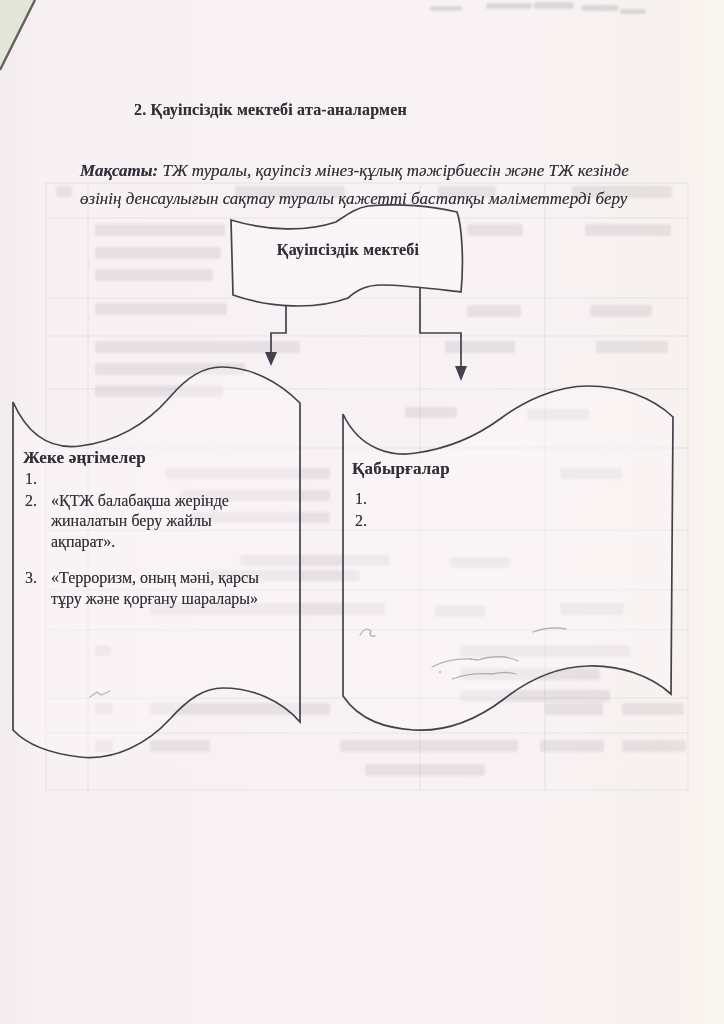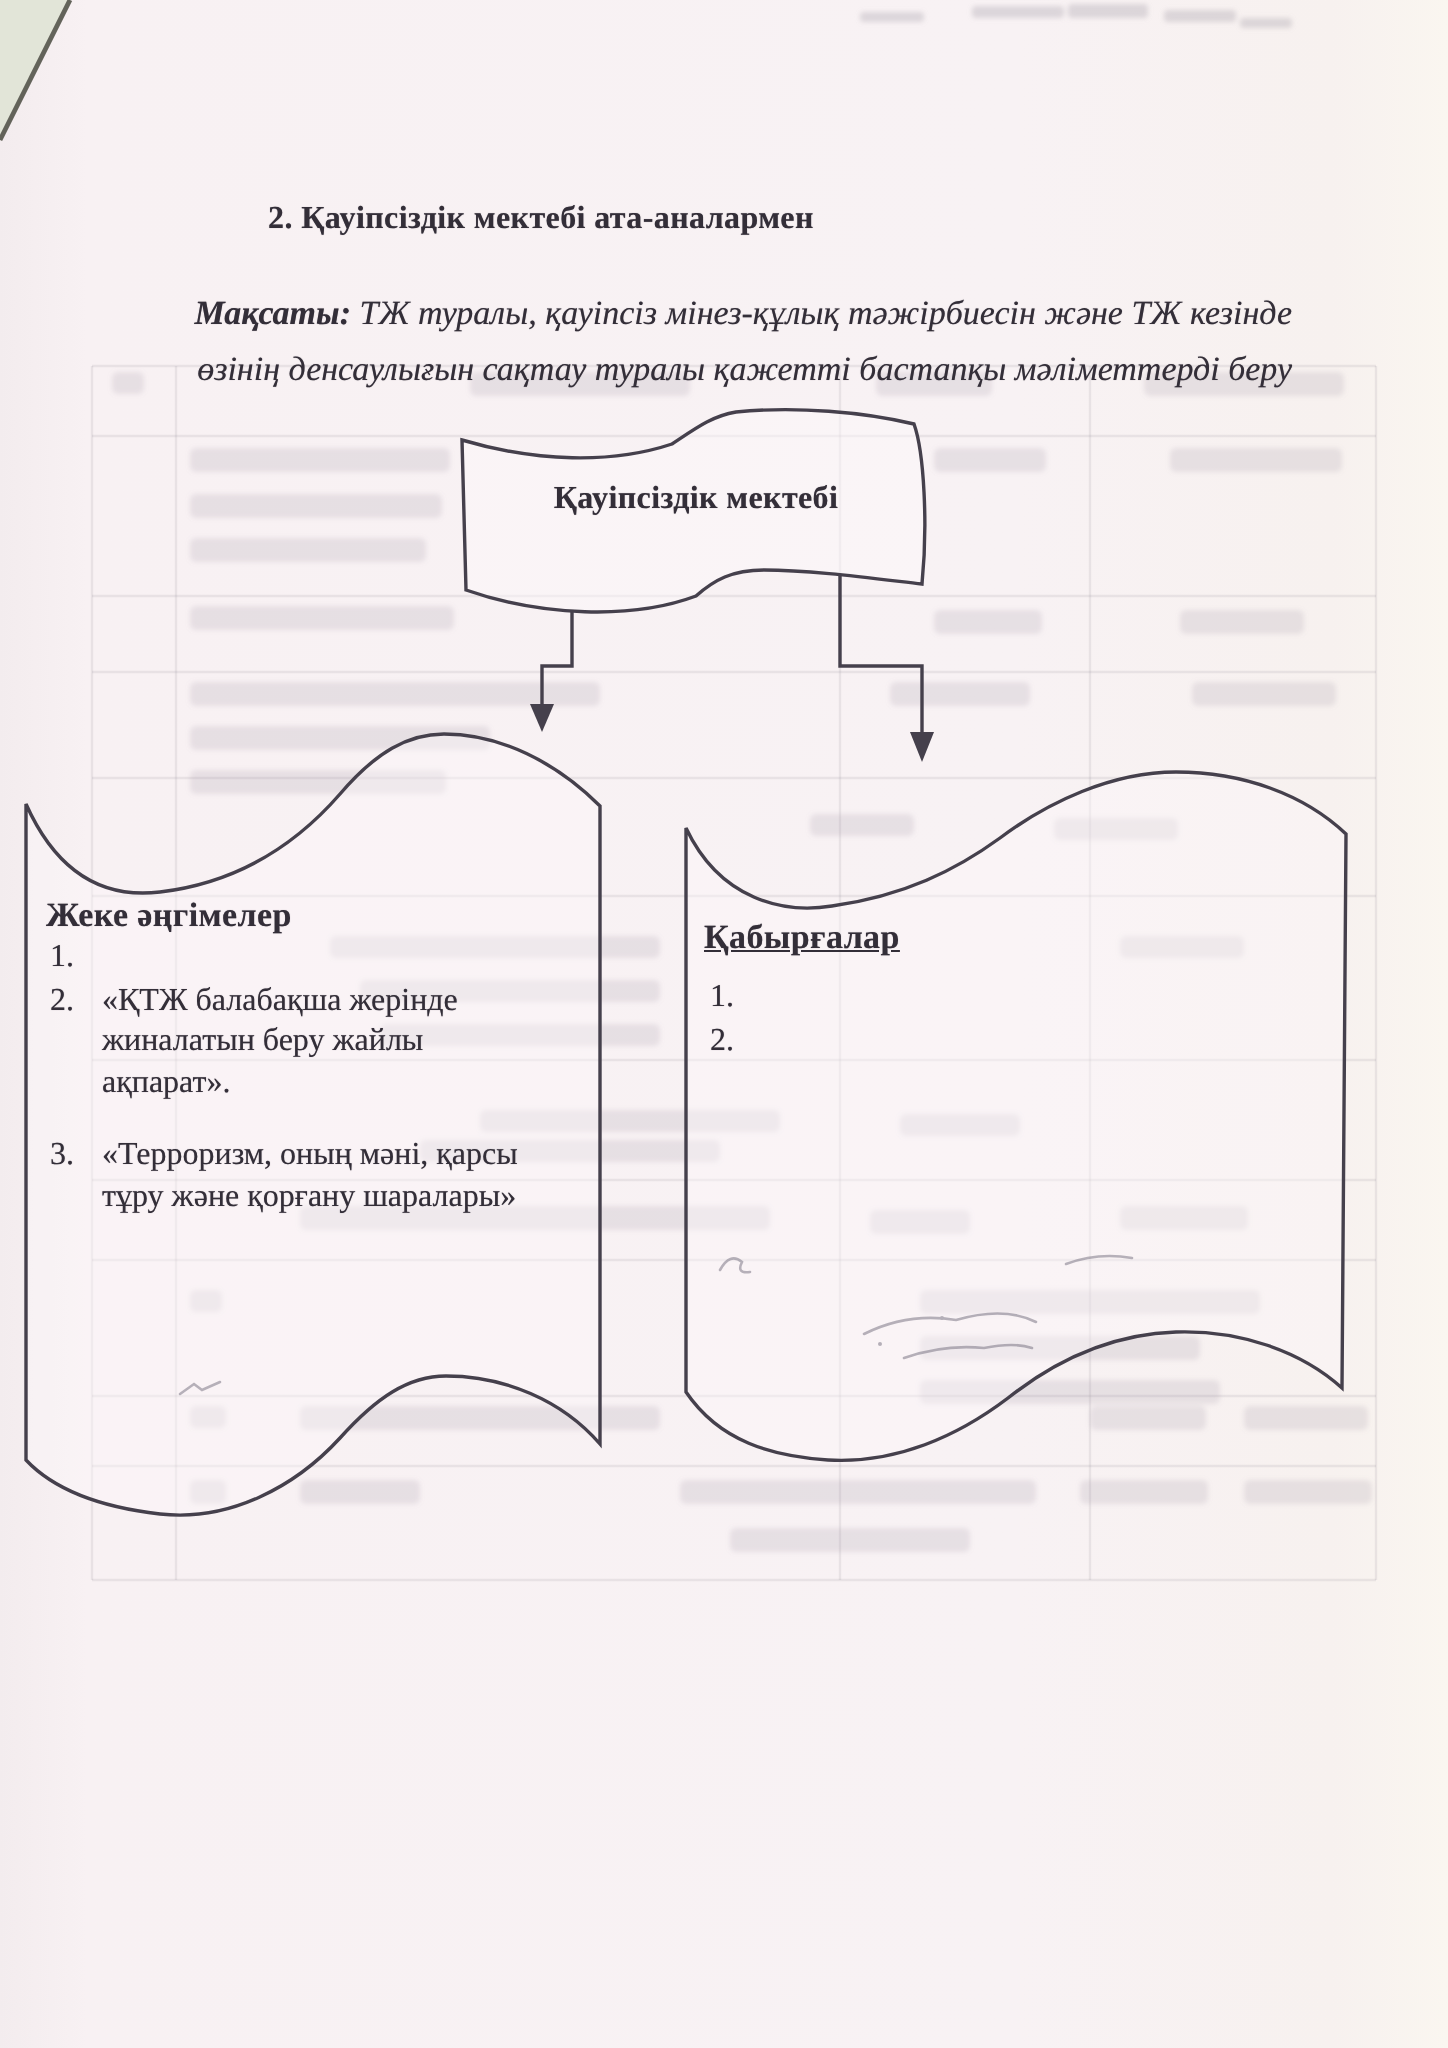--- a/index.html
+++ b/index.html
@@ -16,32 +16,32 @@
   }
   .layer{position:absolute;left:0;top:0;width:724px;height:1024px;}
   svg{display:block;}
   
   .txtblock{position:absolute;}
   .doc-heading{
     left:134px;top:101px;width:420px;
     font-size:16px;font-weight:bold;letter-spacing:.2px;
   }
   .goal{
-    left:80px;top:143px;width:566px;
-    font-size:17px;font-style:italic;line-height:28px;text-align:right;
+    left:80px;top:157px;width:566px;
+    font-size:17px;font-style:italic;line-height:28px;text-align:left;
     white-space:pre-line;
   }
   .goal .goal-label{font-weight:bold;}
   .banner-title{
     left:236px;top:241px;width:224px;
     font-size:16px;font-weight:bold;text-align:center;letter-spacing:.2px;
   }
   .panel-title{font-size:17px;font-weight:bold;letter-spacing:.2px;}
   .left-title{left:23px;top:448px;width:200px;}
-  .right-title{left:352px;top:459px;width:200px;text-decoration:underline;}
+  .right-title{left:352px;top:459px;width:200px;}
   .list{position:absolute;font-size:16px;line-height:20.5px;}
   .left-list{left:25px;top:469px;width:280px;}
   .right-list{left:355px;top:488px;width:310px;line-height:21px;}
   .li{display:flex;}
   .li + .li{margin-top:1px;}
   .left-list .li.gap-before{margin-top:16px;}
   .li .num{width:26px;flex:0 0 26px;}
   .li .txt{white-space:pre-line;}
   
   .txtblock, .list{text-shadow:0 0 .4px rgba(51,46,56,.55);}

